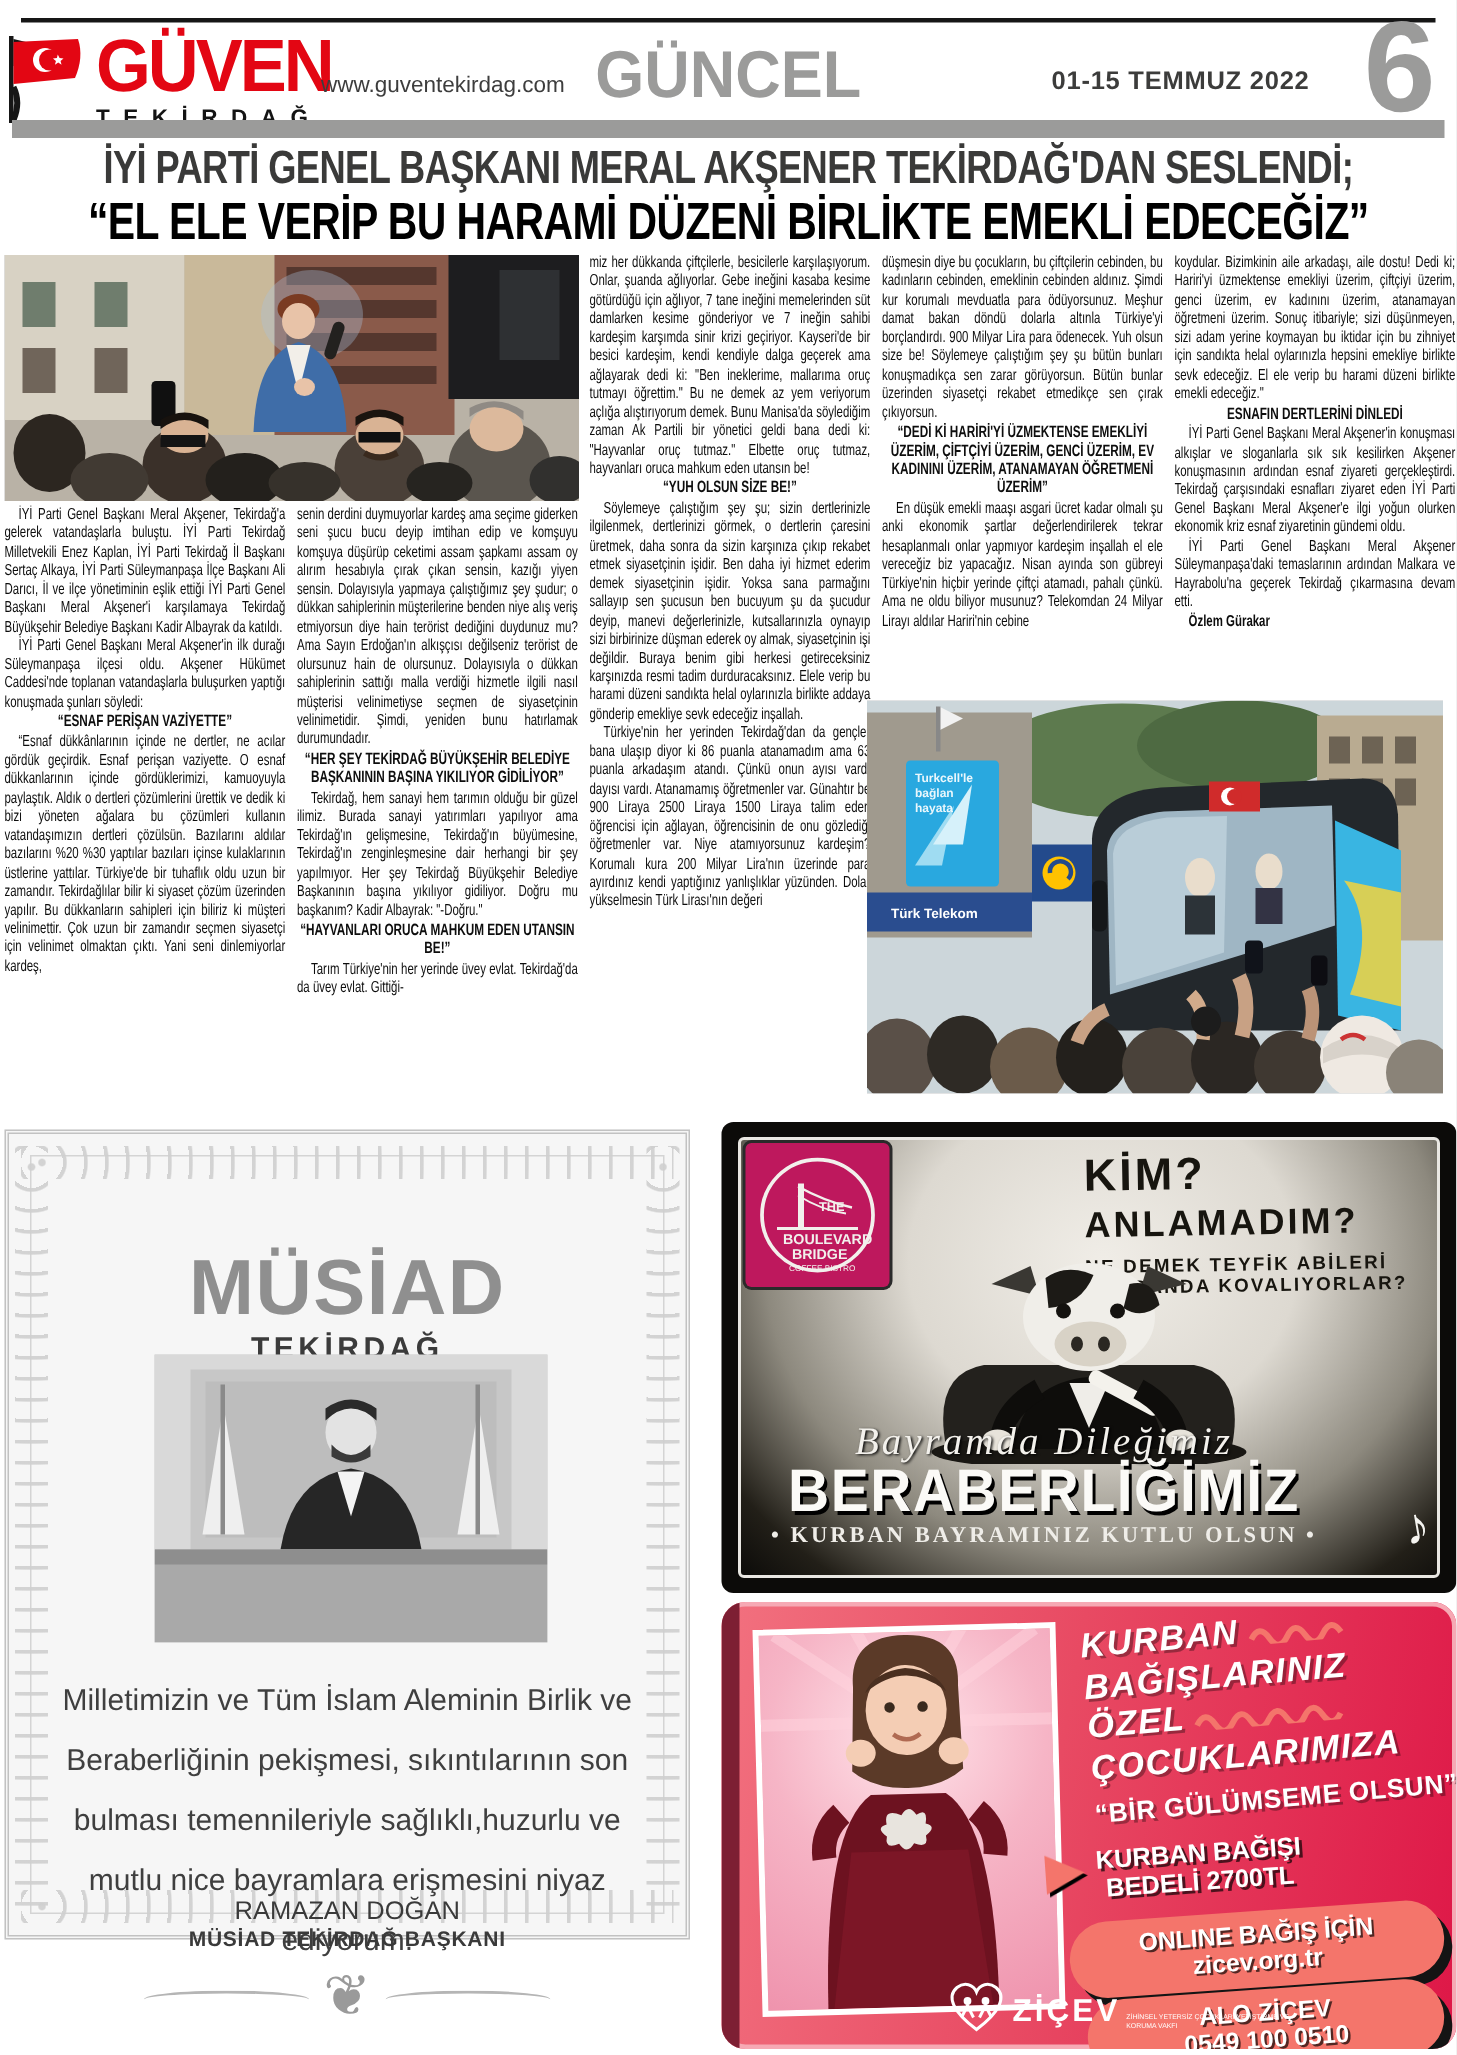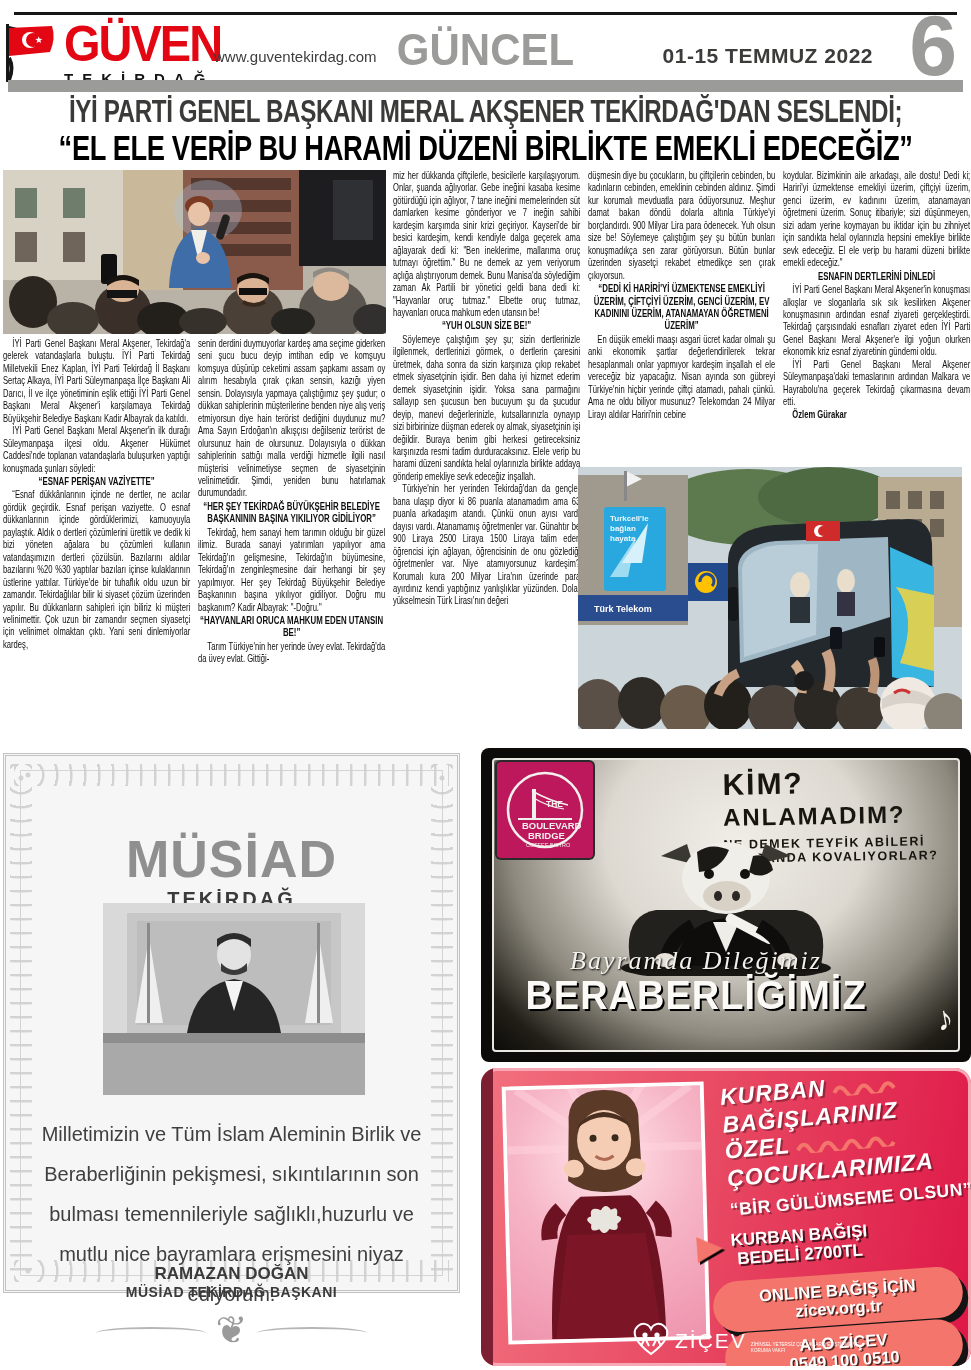--- a/index.html
+++ b/index.html
@@ -6,21 +6,21 @@
   .page{position:relative;width:971px;height:1370px;background:#ffffff;overflow:hidden;
         font-family:"Liberation Sans",sans-serif;color:#111;}
   
   .top-rule{position:absolute;left:14px;right:14px;top:12px;height:3px;background:#161616;}
   .logo{position:absolute;left:0;top:22px;display:flex;align-items:flex-start;}
   .logo-stack{margin-left:6px;}
   .logo-title{font-size:47px;font-weight:900;color:#e30613;letter-spacing:-2px;line-height:42px;display:block;transform:scaleY(1.05);transform-origin:left top;}
   .logo-sub{display:block;font-size:15px;font-weight:700;color:#141414;letter-spacing:9px;margin-top:6px;}
   .site-url{position:absolute;left:214px;top:48px;font-size:15px;color:#3d3d3d;}
   .section-title{position:absolute;left:0;right:0;top:26px;text-align:center;font-size:42px;font-weight:900;color:#9b9b9a;letter-spacing:0;transform:scaleY(1.05);}
-  .issue-date{position:absolute;right:98px;top:44px;font-size:21px;font-weight:700;color:#3c3c3b;letter-spacing:.5px;}
+  .issue-date{position:absolute;right:98px;top:44px;font-size:17px;font-weight:700;color:#3c3c3b;letter-spacing:.5px;}
   .page-number{position:absolute;right:14px;top:2px;font-size:86px;font-weight:900;color:#9b9b9a;line-height:86px;}
   .gray-bar{position:absolute;left:8px;right:8px;top:80px;height:12px;background:#9b9b9a;}
   
   .kicker{position:absolute;left:0;top:94px;width:1245px;transform:scaleX(.78);transform-origin:left top;
           text-align:center;font-size:31px;font-weight:900;color:#3a3a39;letter-spacing:-.5px;white-space:nowrap;}
   .mainhead{position:absolute;left:0;top:128px;width:1245px;transform:scaleX(.78);transform-origin:left top;
           text-align:center;font-size:35px;font-weight:900;color:#000;letter-spacing:-.5px;white-space:nowrap;}
   
   .col{position:absolute;width:189px;overflow:hidden;}
   .coltext{width:260px;transform:scaleX(.72);transform-origin:0 0;
@@ -40,21 +40,21 @@
   .ornament-strip.left{left:4px;}  .ornament-strip.right{right:4px;}
   .ornament-strip.h{height:22px;left:8px;right:8px;width:auto;top:auto;bottom:auto;
       background:repeating-radial-gradient(circle at 14px 11px,#cfcfcf 0 2px,transparent 3px 14px);}
   .musiad-logo{position:absolute;left:0;right:0;top:78px;text-align:center;font-size:52px;font-weight:900;
       color:#8f8f8f;letter-spacing:1px;line-height:50px;}
   .musiad-logo-sub{position:absolute;left:0;right:0;top:132px;text-align:center;font-size:20px;font-weight:700;
       color:#3b3b3b;letter-spacing:3px;}
   .musiad-photo{left:97px;top:147px;width:262px;height:192px;}
   .musiad-msg{position:absolute;left:30px;right:30px;top:358px;text-align:center;font-size:20px;
       line-height:40px;color:#3f3f3f;}
-  .musiad-name{position:absolute;left:0;right:0;top:508px;text-align:center;font-size:17px;font-weight:700;color:#3a3a3a;}
+  .musiad-name{position:absolute;left:0;right:0;top:508px;text-align:center;font-size:17px;font-weight:400;color:#3a3a3a;}
   .musiad-title{position:absolute;left:0;right:0;top:528px;text-align:center;font-size:14px;font-weight:800;color:#3a3a3a;letter-spacing:.5px;}
   .flourish{position:absolute;left:0;right:0;top:552px;text-align:center;color:#9a9a9a;font-size:38px;}
   .flourish::before,.flourish::after{content:"";display:inline-block;vertical-align:middle;width:110px;height:10px;
       border-top:2px solid #b5b5b5;border-radius:50%;margin:0 10px;}
   
   .blvd{position:absolute;left:481px;top:748px;width:490px;height:314px;background:#0c0b09;border-radius:8px;}
   .blvd-inner{position:absolute;left:11px;top:10px;right:11px;bottom:10px;border:2px solid #e9e7e2;border-radius:4px;
       background:radial-gradient(ellipse at 52% 28%,#f0ede7 0%,#ddd9d1 38%,#8d897e 66%,#221f18 88%,#0c0b09 100%);overflow:hidden;}
   .blvd-badge{position:absolute;left:16px;top:14px;width:96px;height:96px;background:#be185d;border-radius:4px;
       display:flex;align-items:center;justify-content:center;box-shadow:0 0 0 2px #2a2a2a;}
@@ -86,21 +86,21 @@
       font-size:17px;line-height:19px;text-align:center;text-shadow:2px 2px 0 #000000aa;}
   .zprice .tri{position:absolute;left:-34px;top:4px;width:0;height:0;border-top:13px solid transparent;
       border-bottom:13px solid transparent;border-left:26px solid #f4756b;filter:drop-shadow(2px 2px 0 #000);}
   .zpill{position:absolute;left:232px;width:238px;background:#f4756b;border-radius:26px;padding:7px 6px 8px;
       text-align:center;color:#fff;font-weight:900;transform:rotate(-4deg);
       box-shadow:5px 6px 0 #141414;text-shadow:1.5px 1.5px 0 #000000aa;}
   .zpill .l1{font-size:16.5px;line-height:18px;}
   .zpill .l2{font-size:16.5px;line-height:18px;}
   .zpill.online{top:206px;} .zpill.phone{top:258px;left:244px;width:226px;}
   .zicev-logo{position:absolute;left:150px;bottom:6px;display:flex;align-items:center;color:#fff;}
-  .zicev-logo-name{font-size:21px;font-weight:400;letter-spacing:2px;margin-left:4px;}
+  .zicev-logo-name{font-size:21px;font-weight:700;letter-spacing:2px;margin-left:4px;}
   .zicev-logo-sub{font-size:4.6px;margin-left:4px;line-height:5.5px;max-width:110px;align-self:flex-end;margin-bottom:7px;}
 </style>
 </head>
 <body>
 
 <div class="page">
 
   <div class="top-rule"></div>
 
   <div class="logo">
@@ -366,20 +366,21 @@
           <ellipse cx="135" cy="70" rx="4" ry="5" fill="#2a2722"></ellipse>
         <rect x="128" y="86" width="52" height="10" rx="4" fill="#f4f2ec" transform="rotate(28 128 86)"></rect>
         <path d="M92 100 Q70 112 66 132" stroke="#0e0d0b" stroke-width="14" fill="none"></path>
         <path d="M158 100 Q180 112 184 132" stroke="#0e0d0b" stroke-width="14" fill="none"></path>
         <ellipse cx="64" cy="134" rx="10" ry="7" fill="#e7e3da"></ellipse>
         <ellipse cx="186" cy="134" rx="10" ry="7" fill="#e7e3da"></ellipse>
       </svg>
     </div>
     <div class="blvd-script">Bayramda Dileğimiz</div>
     <div class="blvd-big">BERABERLİĞİMİZ</div>
+    <div class="blvd-sub">• KURBAN BAYRAMINIZ KUTLU OLSUN •</div>
     <div class="blvd-note">♪</div>
   </div>
 
   <div class="zicev">
     <div class="zicev-strip"></div>
     <div class="zicev-photo">
       <svg width="194" height="250" viewBox="0 0 194 250">
         <g opacity=".5" stroke="#ffd4de" stroke-width="8">
           <path d="M97 60 L10 0"></path>
             <path d="M97 60 L60 -10"></path>

